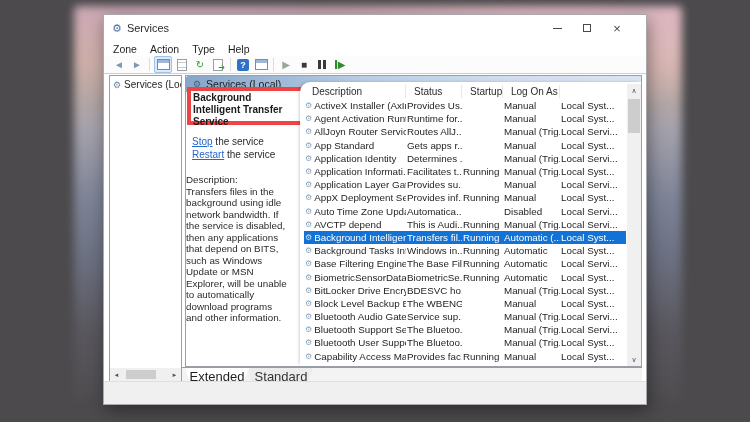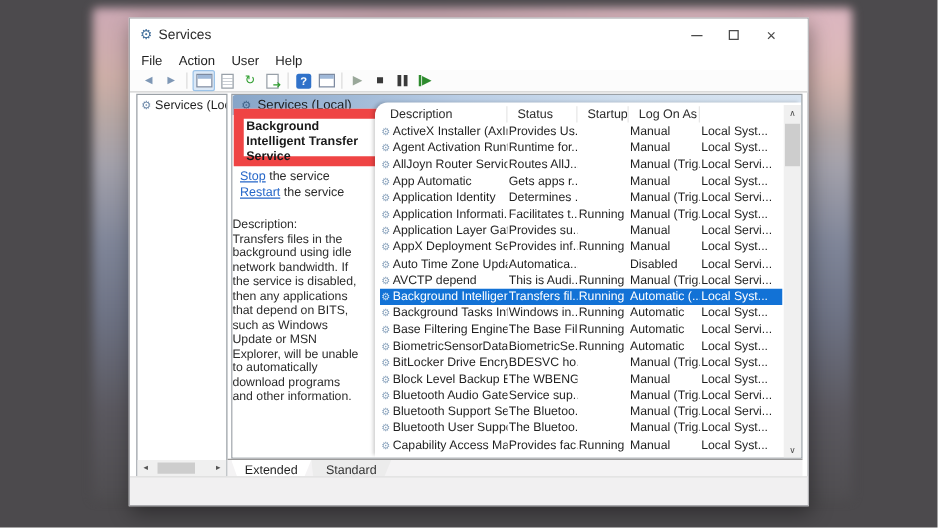--- a/index.html
+++ b/index.html
@@ -64,21 +64,21 @@
   .pane{position:absolute;left:81px;top:60px;width:457px;height:292px;background:#fff;
         border:1px solid #9aa0a6;box-sizing:border-box;overflow:hidden;}
   .pane-header{position:absolute;left:0;top:0;right:0;height:16px;
         background:linear-gradient(90deg,#87a5c8 0%,#b9cde5 40%,#cfdeee 70%,#d8e4f1 100%);
         display:flex;align-items:center;border-radius:2px 0 0 0;}
   .pane-header .gear{font-size:9px;color:#3f6287;margin:0 5px 0 7px;}
   .pane-header .lbl{font-size:10.5px;color:#1c1c1c;}
 
   
   .desc-col{position:absolute;left:0;top:16px;width:114px;bottom:0;background:#fff;}
-  .annotation-box{position:absolute;left:1px;top:-5px;width:108px;height:28px;border:8px solid #ef4444;
+  .annotation-box{position:absolute;left:1px;top:-5px;width:108px;height:28px;border:4px solid #ef4444;
                   padding:1px 2px;background:#fff;}
   .svc-title{font-size:10px;font-weight:bold;color:#1a1a1a;line-height:12px;}
   .links{position:absolute;left:6px;top:43px;font-size:10px;color:#2b2b2b;line-height:13px;}
   .links a{color:#2667c9;}
   .desc-block{position:absolute;left:0;top:82px;width:103px;font-size:9.8px;color:#2b2b2b;line-height:11.5px;}
 
   
   .list-panel{position:absolute;left:114px;top:6px;right:0;bottom:0;background:#fff;
               border-radius:10px 0 0 0;box-shadow:-2px -1px 3px -1px rgba(0,0,0,.18);}
   .list-inner{position:absolute;left:4px;top:2px;right:15px;bottom:0;overflow:hidden;}
@@ -96,21 +96,21 @@
   .lv-row.selected .gear{color:#cfe3f5;}
 
   
   .vscroll{position:absolute;right:0;top:2px;bottom:0;width:14px;background:#f0f0f0;}
   .vs-btn{height:13px;display:flex;align-items:center;justify-content:center;font-size:7px;color:#505050;}
   .vs-btn.down{position:absolute;bottom:0;left:0;right:0;}
   .vs-thumb{position:absolute;left:1px;right:1px;top:15px;height:34px;background:#cdcdcd;}
 
   
   .tabs-strip{position:absolute;left:78px;top:352px;right:4px;height:15px;background:#f4f3f4;border-top:1px solid #9b9b9b;}
-  .tab{position:absolute;top:0;height:17px;font-size:10px;color:#1f1f1f;display:flex;align-items:center;justify-content:center;}
+  .tab{position:absolute;top:0;height:17px;font-size:13px;color:#1f1f1f;display:flex;align-items:center;justify-content:center;}
   .tab-extended{left:3px;width:64px;background:#fff;clip-path:polygon(0 0,100% 0,calc(100% - 7px) 100%,6px 100%);
                 box-shadow:inset 0 -1px 0 #bdbdbd;}
   .tab-standard{left:67px;width:64px;background:#ececec;clip-path:polygon(0 0,100% 0,calc(100% - 7px) 100%,2px 100%);
                 box-shadow:inset 0 -1px 0 #c4c4c4;color:#333;}
   .statusbar{position:absolute;left:0;right:0;bottom:0;height:22px;background:#f1f0f1;border-top:1px solid #e0e0e0;}
 </style>
 </head>
 <body>
 
 <div class="stage">
@@ -126,23 +126,23 @@
             <i></i>
           </div>
         <div class="wc wc-max">
             <i></i>
           </div>
         <div class="wc wc-close">×</div>
       </div>
     </div>
 
     <div class="menubar">
-      <span class="menu-item">File</span>
+      <span class="menu-item">Zone</span>
       <span class="menu-item">Action</span>
-      <span class="menu-item">User</span>
+      <span class="menu-item">Type</span>
       <span class="menu-item">Help</span>
     </div>
 
     <div class="toolbar" id="toolbar">
         <div class="tb">
           <span class="tb-glyph" style="color: rgb(126, 151, 181);">◄</span>
         </div>
         <div class="tb">
           <span class="tb-glyph" style="color: rgb(126, 151, 181);">►</span>
         </div>
@@ -256,21 +256,21 @@
                   <span>AllJoyn Router Service</span>
                 </div>
                 <div class="c c-desc">Routes AllJ...</div>
                 <div class="c c-status"></div>
                 <div class="c c-startup">Manual (Trig...</div>
                 <div class="c c-logon">Local Servi...</div>
               </div>
               <div class="lv-row">
                 <div class="c c-name">
                   <span class="gear">⚙</span>
-                  <span>App Automatic</span>
+                  <span>App Standard</span>
                 </div>
                 <div class="c c-desc">Gets apps r...</div>
                 <div class="c c-status"></div>
                 <div class="c c-startup">Manual</div>
                 <div class="c c-logon">Local Syst...</div>
               </div>
               <div class="lv-row">
                 <div class="c c-name">
                   <span class="gear">⚙</span>
                   <span>Application Identity</span>

